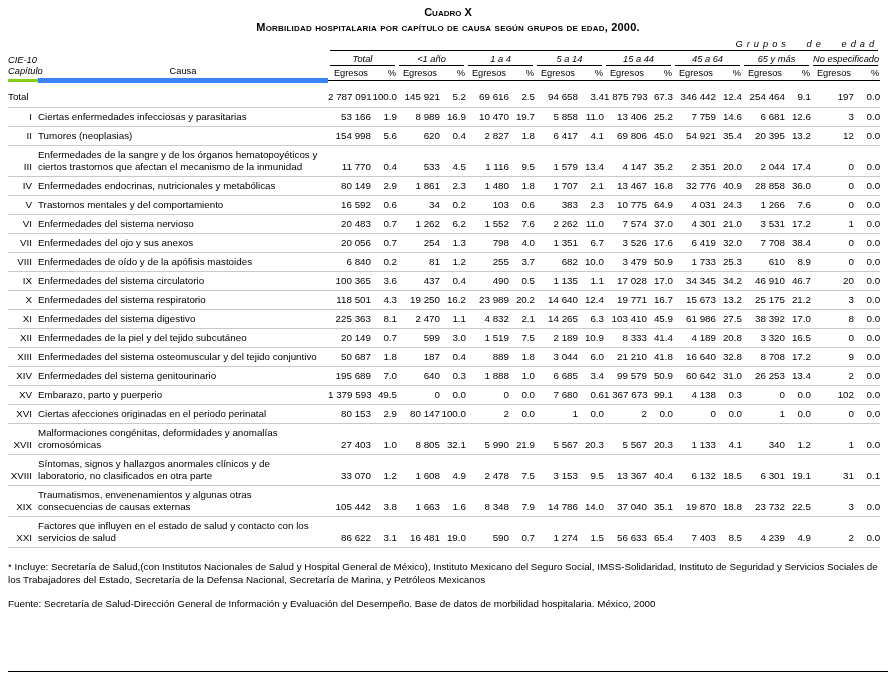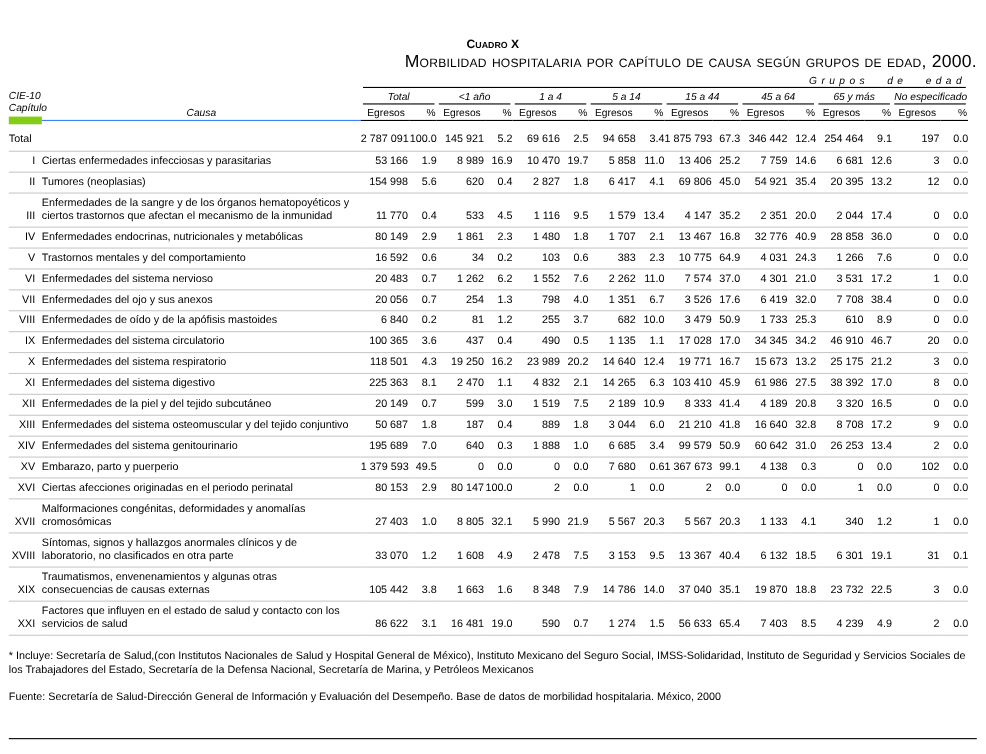--- a/index.html
+++ b/index.html
@@ -2,26 +2,26 @@
 <html><head>
 <meta charset="utf-8">
 <style>
   html, body { margin: 0; padding: 0; }
   body {
     width: 896px; height: 685px;
     background: #fff; color: #000;
     font-family: "Liberation Sans", sans-serif;
     position: relative; overflow: hidden;
   }
-  .page { padding: 5px 8px 0 8px; margin-top: 29px; }
+  .page { padding: 5px 8px 0 8px; }
 
   
   .title-block { text-align: center; line-height: 15px; margin-bottom: 4px; }
   .t-cuadro { font-weight: bold; font-size: 11px; font-variant: small-caps; }
-  .t-line { font-weight: normal; font-size: 16px; font-variant: small-caps; letter-spacing: .2px; text-align: right; }
+  .t-line { font-weight: bold; font-size: 11px; font-variant: small-caps; letter-spacing: .2px; }
 
   
   table { border-collapse: collapse; table-layout: fixed; width: 872px; margin-top: 2px; }
   th, td { font-weight: normal; padding: 0; vertical-align: bottom; font-size: 9.8px; }
 
   col.c-cap   { width: 30px; }
   col.c-causa { width: 290px; }
   col.c-eg    { width: 44px; }
   col.c-pct   { width: 25px; }
 
@@ -33,26 +33,26 @@
     border-bottom: 1px solid #000; padding-bottom: 1px; white-space: nowrap;
   }
   th.grp { padding: 1px 2px 0 2px; }
   .grp-inner {
     font-style: italic; font-size: 9.3px; text-align: center;
     border-bottom: 1px solid #000; padding-bottom: 1px; white-space: nowrap;
   }
   th.cie {
     text-align: left; font-style: italic; font-size: 9.3px;
     line-height: 11px; vertical-align: bottom; padding-bottom: 2px;
-    border-bottom: 7px solid #84cc16;
+    border-bottom: 3px solid #84cc16;
   }
   th.causa-h {
-    text-align: center; font-style: italic; font-size: 9.3px;
+    text-align: center; font-size: 9.3px;
     vertical-align: bottom; padding-bottom: 2px;
-    border-bottom: 1px solid #3b82f6;
+    border-bottom: 5px solid #3b82f6;
   }
   tr.h-sub th {
     font-size: 9.3px; text-align: right;
     padding: 2px 1px 2px 0; border-bottom: 1px solid #000; white-space: nowrap;
   }
   tr.h-sub th.eg-h { padding-right: 4px; }
 
   tbody tr { border-bottom: 1px solid #c9c9c9; }
   tbody td { padding: 3px 0 3px 0; line-height: 12px; }
   td.cap   { text-align: right; padding-right: 6px; }

